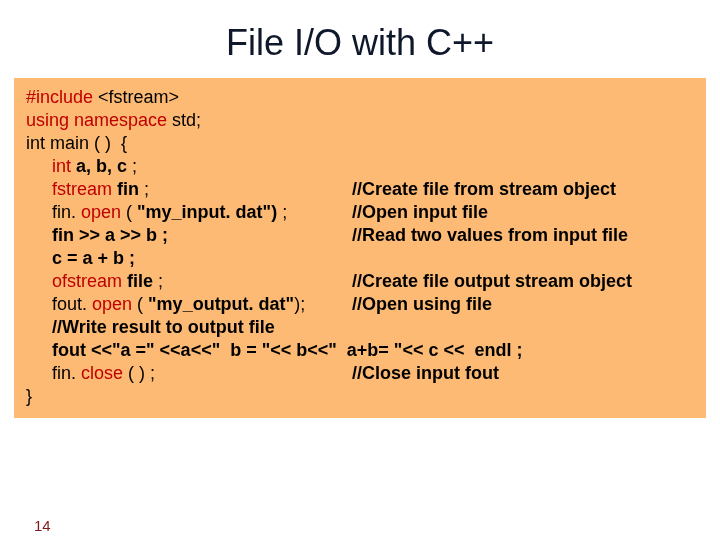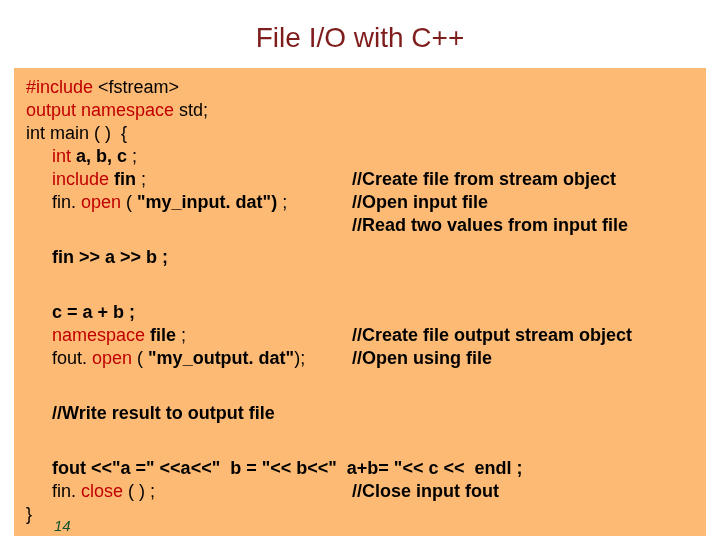--- a/index.html
+++ b/index.html
@@ -12,22 +12,22 @@
     overflow: hidden;
   }
   .slide {
     position: relative;
     width: 720px;
     height: 540px;
     box-sizing: border-box;
   }
   .title {
     text-align: center;
-    font-size: 28px;
-    color: #7f1d1d;
+    font-size: 36px;
+    color: #0f172a;
     font-weight: normal;
     margin: 22px 0 14px 0;
   }
   .codebox {
     background: #fdba74;
     margin: 0 14px 0 14px;
     padding: 8px 10px 10px 12px;
     font-size: 18px;
     line-height: 1.28;
     color: #000;
@@ -42,67 +42,66 @@
   }
   .cell-left {
     width: 300px;
     white-space: pre;
   }
   .cell-right {
     white-space: pre;
     font-weight: bold;
   }
   .kw { color: #c00000; }
-  .b  { font-weight: bold; margin-top: 32px; }
+  .b  { font-weight: bold; }
   .pagenum {
     position: absolute;
-    left: 54px;
+    left: 34px;
     bottom: 28px;
     font-size: 15px;
-    color: #14532d;
-    font-style: italic;
+    color: #7f1d1d;
   }
   .ind1 { padding-left: 26px; }
 </style>
 </head>
 <body>
 
 <div class="slide">
 
   <div class="title">File I/O with C++</div>
 
   <div class="codebox">
 
     <div class="line"><span class="kw">#include </span><span>&lt;fstream&gt;</span></div>
 
-    <div class="line"><span class="kw">output namespace</span><span> std;</span></div>
+    <div class="line"><span class="kw">using namespace</span><span> std;</span></div>
 
     <div class="line">int main ( )  {</div>
 
     <div class="line ind1"><span class="kw">int</span><span class="b"> a, b, c </span><span>;</span></div>
 
     <div class="row ind1">
-      <div class="cell-left"><span class="kw">include</span><span class="b"> fin </span><span>;</span></div>
+      <div class="cell-left"><span class="kw">fstream</span><span class="b"> fin </span><span>;</span></div>
       <div class="cell-right">//Create file from stream object</div>
     </div>
 
     <div class="row ind1">
       <div class="cell-left"><span>fin. </span><span class="kw">open</span><span> ( </span><span class="b">"my_input. dat") </span><span>;</span></div>
       <div class="cell-right">//Open input file</div>
     </div>
 
     <div class="row ind1">
       <div class="cell-left b">fin &gt;&gt; a &gt;&gt; b ;</div>
       <div class="cell-right">//Read two values from input file</div>
     </div>
 
     <div class="line ind1 b">c = a + b ;</div>
 
     <div class="row ind1">
-      <div class="cell-left"><span class="kw">namespace</span><span class="b"> file </span><span>;</span></div>
+      <div class="cell-left"><span class="kw">ofstream</span><span class="b"> file </span><span>;</span></div>
       <div class="cell-right">//Create file output stream object</div>
     </div>
 
     <div class="row ind1">
       <div class="cell-left"><span>fout. </span><span class="kw">open</span><span> ( </span><span class="b">"my_output. dat"</span><span>);</span></div>
       <div class="cell-right">//Open using file</div>
     </div>
 
     <div class="line ind1 b">//Write result to output file</div>
 

